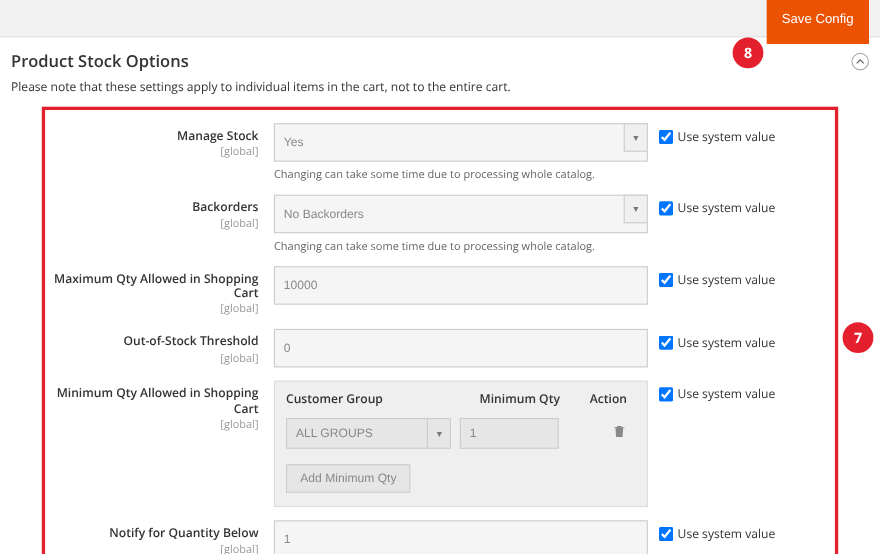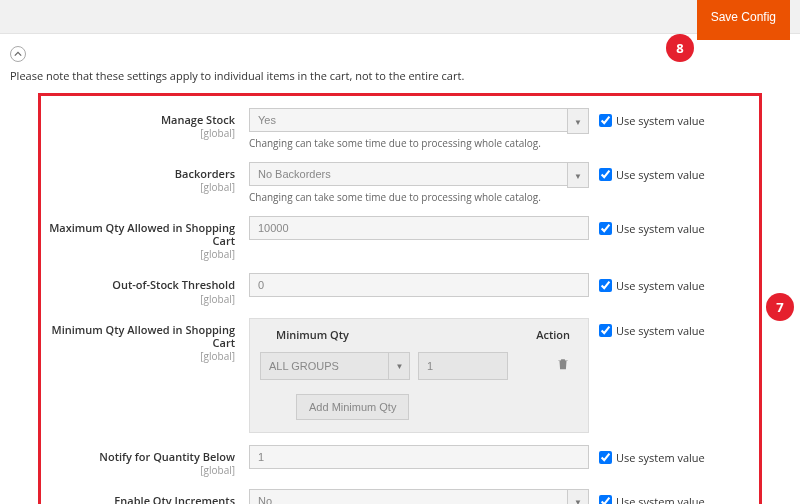--- a/index.html
+++ b/index.html
@@ -13,53 +13,54 @@
   .form-area { border: 3px solid #e5202e; margin: 0 38px 6px 38px; padding: 12px 8px 0px 8px; position: relative; }
   .row { display: flex; align-items: flex-start; margin-bottom: 12px; }
   .label-col { width: 200px; text-align: right; padding-right: 14px; padding-top: 5px; }
   .label { font-size: 11px; font-weight: 600; color: #333; display: block; line-height: 1.2; }
   .scope { font-size: 10px; color: #999; display: block; }
   .field-col { width: 340px; }
   .check-col { width: 130px; padding-top: 5px; padding-left: 10px; display: flex; align-items: center; gap: 4px; }
   .check-col label { font-size: 11px; color: #333; }
   .check-col input[type=checkbox] { width: 13px; height: 13px; accent-color: #0075ff; }
   .select-wrap, .input-wrap { position: relative; }
-  .select, .input { width: 100%; height: 24px; border: 1px solid #ccc; background: #f5f5f5; color: #888; padding: 0 24px 0 8px; font-size: 11px; cursor: default; }
+  .select, .input { width: 100%; height: 35px; border: 1px solid #ccc; background: #f5f5f5; color: #888; padding: 0 24px 0 8px; font-size: 11px; cursor: default; }
   .select-arrow { position: absolute; right: 0; top: 0; width: 22px; height: 26px; border: 1px solid #ccc; background: #f0f0f0; display: flex; align-items: center; justify-content: center; font-size: 8px; color: #777; }
   .hint { font-size: 10px; color: #666; margin-top: 4px; }
   .minqty-table { background: #efefef; border: 1px solid #ddd; }
   .minqty-head { display: flex; padding: 8px 10px 4px 10px; font-weight: 600; font-size: 11px; }
   .mq-col1 { width: 160px; }
   .mq-col2 { width: 100px; margin-left: 16px; }
   .mq-col3 { flex: 1; text-align: right; padding-right: 8px; }
   .minqty-row { display: flex; align-items: center; padding: 6px 10px; gap: 8px; }
   .mq-select-wrap { position: relative; width: 150px; }
   .mq-select { width: 100%; height: 28px; border: 1px solid #ccc; background: #e6e6e6; color: #888; padding: 0 8px 0 8px; font-size: 11px; }
   .mq-select-arrow { position: absolute; right: 0; top: 0; width: 22px; height: 28px; border-left: 1px solid #ccc; display: flex; align-items: center; justify-content: center; font-size: 8px; color: #777; }
   .mq-input { width: 90px; height: 28px; border: 1px solid #ccc; background: #e6e6e6; color: #888; padding: 0 8px; font-size: 11px; }
   .mq-trash { flex: 1; text-align: right; padding-right: 8px; color: #888; cursor: pointer; font-size: 14px; }
   .mq-add { margin: 8px 10px 12px 10px; }
-  .btn-add { background: #e6e6e6; border: 1px solid #ccc; color: #888; padding: 6px 12px; font-size: 11px; cursor: default; margin-left: 36px; }
+  .btn-add { background: #e6e6e6; border: 1px solid #ccc; color: #888; padding: 6px 12px; font-size: 11px; cursor: default; }
   .badge { position: absolute; width: 28px; height: 28px; border-radius: 50%; background: #e5202e; color: #fff; display: flex; align-items: center; justify-content: center; font-weight: bold; font-size: 13px; }
   .badge-7 { top: 293px; right: 6px; }
   .badge-7::before { content: ""; position: absolute; left: -6px; top: 50%; transform: translateY(-50%); border: 6px solid transparent; border-right-color: #e5202e; }
   .badge-8 { top: 34px; right: 106px; }
   .badge-8::before { content: ""; position: absolute; top: -5px; left: 50%; transform: translateX(-50%); border: 5px solid transparent; border-bottom-color: #e5202e; }
   .page { position: relative; width: 800px; }
 </style>
 </head>
 <body>
 
 <div class="page">
 
   <div class="topbar">
     <button class="btn-save">Save Config</button>
   </div>
 
   <div class="section-head">
+    <div class="section-title">Product Stock Options</div>
     <div class="collapse-icon">
       <svg width="8" height="8" viewBox="0 0 10 10">
           <path d="M1 7 L5 3 L9 7" stroke="#666" stroke-width="1.5" fill="none"></path>
         </svg>
     </div>
   </div>
   <div class="note">Please note that these settings apply to individual items in the cart, not to the entire cart.</div>
 
   <div class="form-area">
 
@@ -128,20 +129,21 @@
     </div>
 
     <div class="row">
       <div class="label-col">
         <span class="label">Minimum Qty Allowed in Shopping Cart</span>
         <span class="scope">[global]</span>
       </div>
       <div class="field-col">
         <div class="minqty-table">
           <div class="minqty-head">
+            <div class="mq-col1">Customer Group</div>
             <div class="mq-col2">Minimum Qty</div>
             <div class="mq-col3">Action</div>
           </div>
           <div class="minqty-row">
             <div class="mq-select-wrap">
               <input class="mq-select" disabled="" value="ALL GROUPS" style="">
               <div class="mq-select-arrow">▼</div>
             </div>
             <input class="mq-input" disabled="" value="1" style="">
             <div class="mq-trash">

